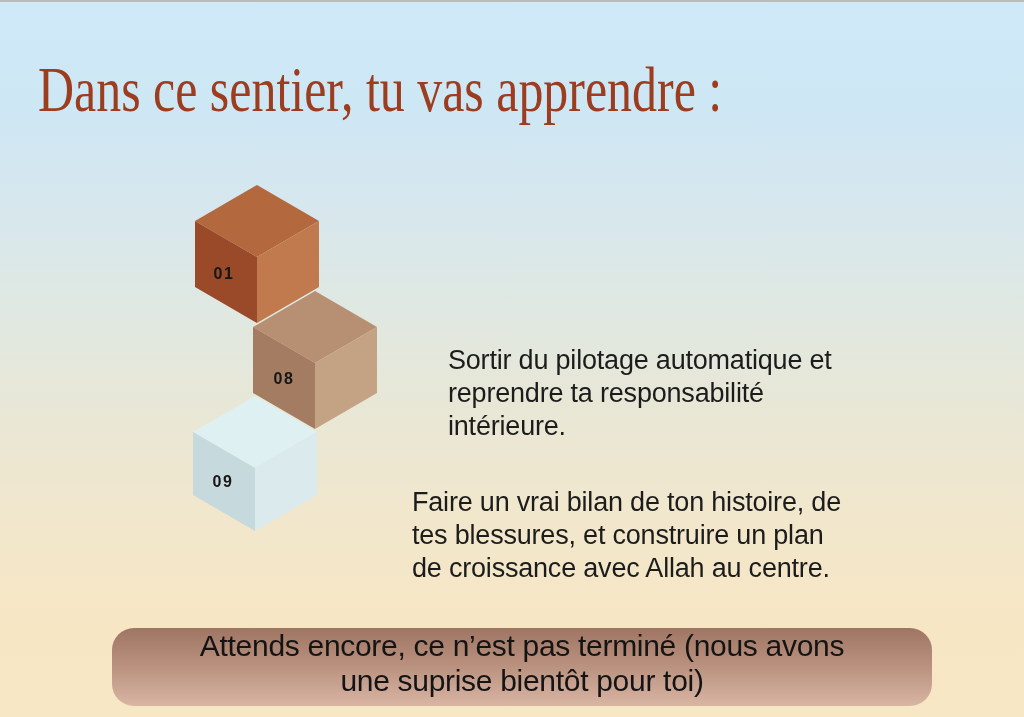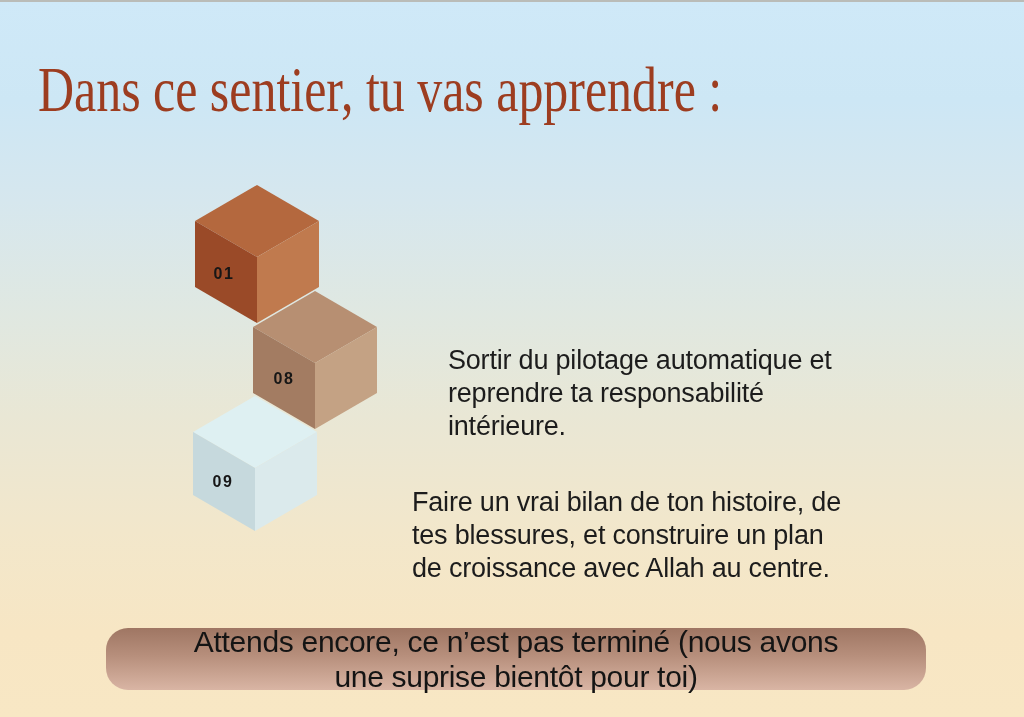--- a/index.html
+++ b/index.html
@@ -24,23 +24,23 @@
     font-size:16px;font-weight:bold;letter-spacing:1.5px;color:#161616;
   }
   .point{
     position:absolute;white-space:pre-line;
     font-size:27px;line-height:33px;color:#1c1c1c;letter-spacing:-0.2px;
   }
   .point-1{left:371px;top:196px;}
   .point-2{left:417px;top:344px;margin-left:31px;}
   .point-3{left:371px;top:486px;margin-left:41px;}
   .banner{
-    position:absolute;left:106px;top:628px;width:820px;height:62px;
+    position:absolute;left:112px;top:628px;width:820px;height:78px;
     border-radius:22px;
-    display:flex;align-items:center;justify-content:center;
+    display:flex;align-items:flex-start;justify-content:center;
   }
   .banner-text{
     white-space:pre-line;text-align:center;
     font-size:30px;line-height:35px;color:#141414;letter-spacing:-0.3px;
   }
 </style>
 </head>
 <body>
 
 <div class="slide">

